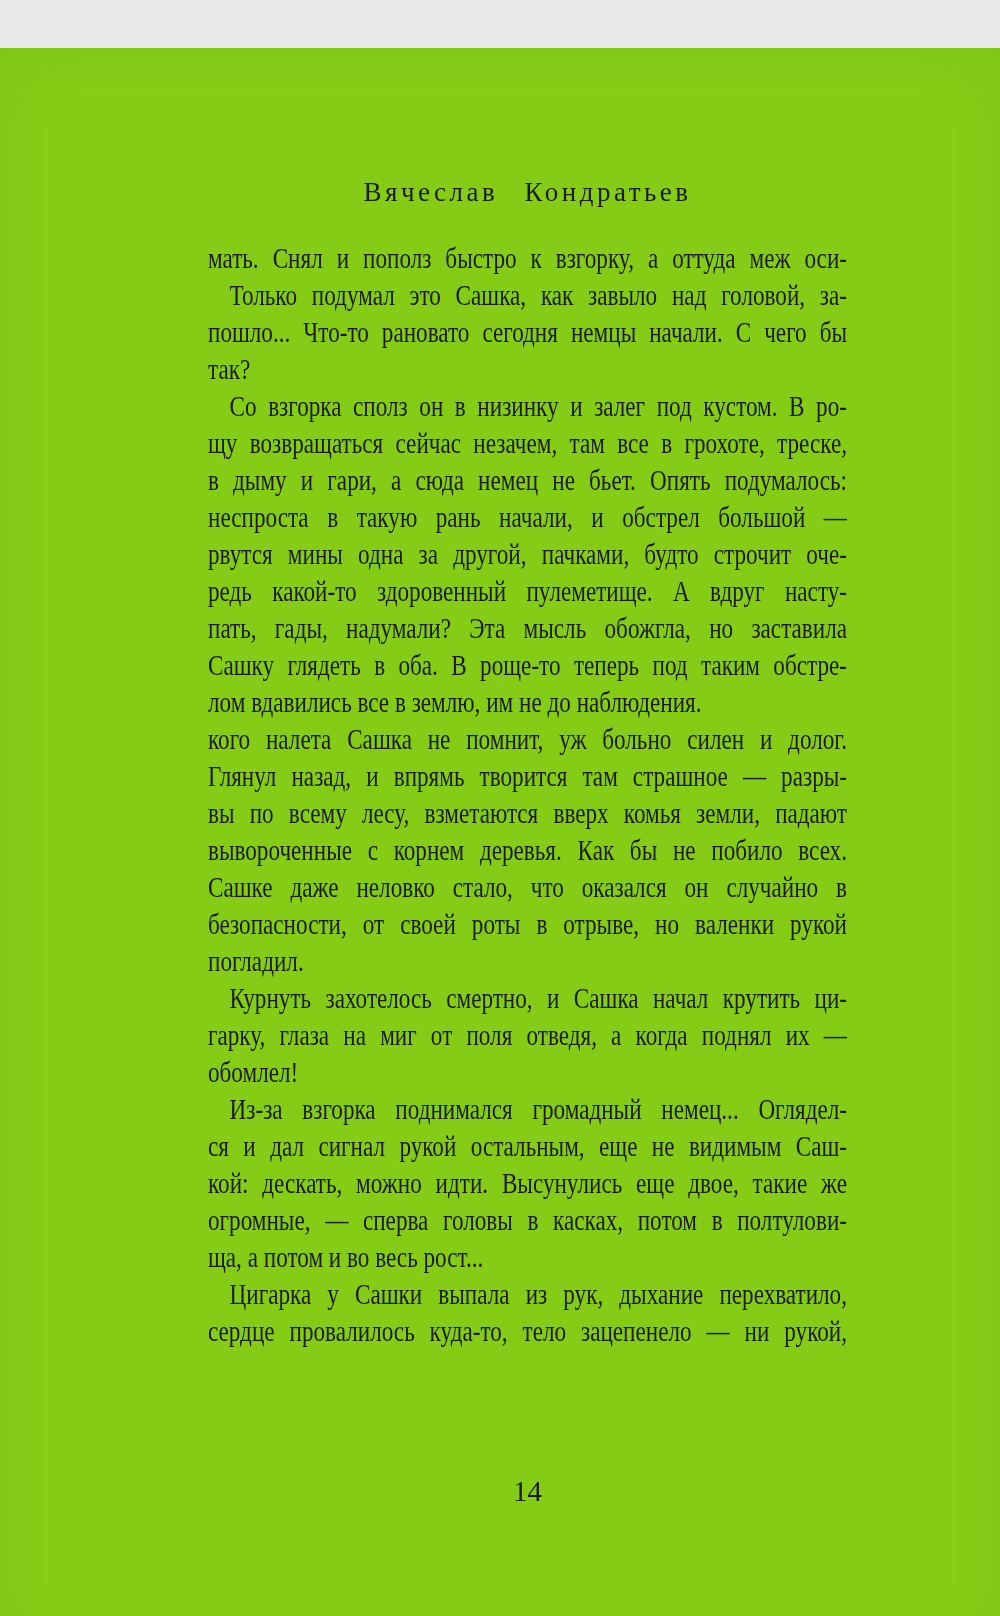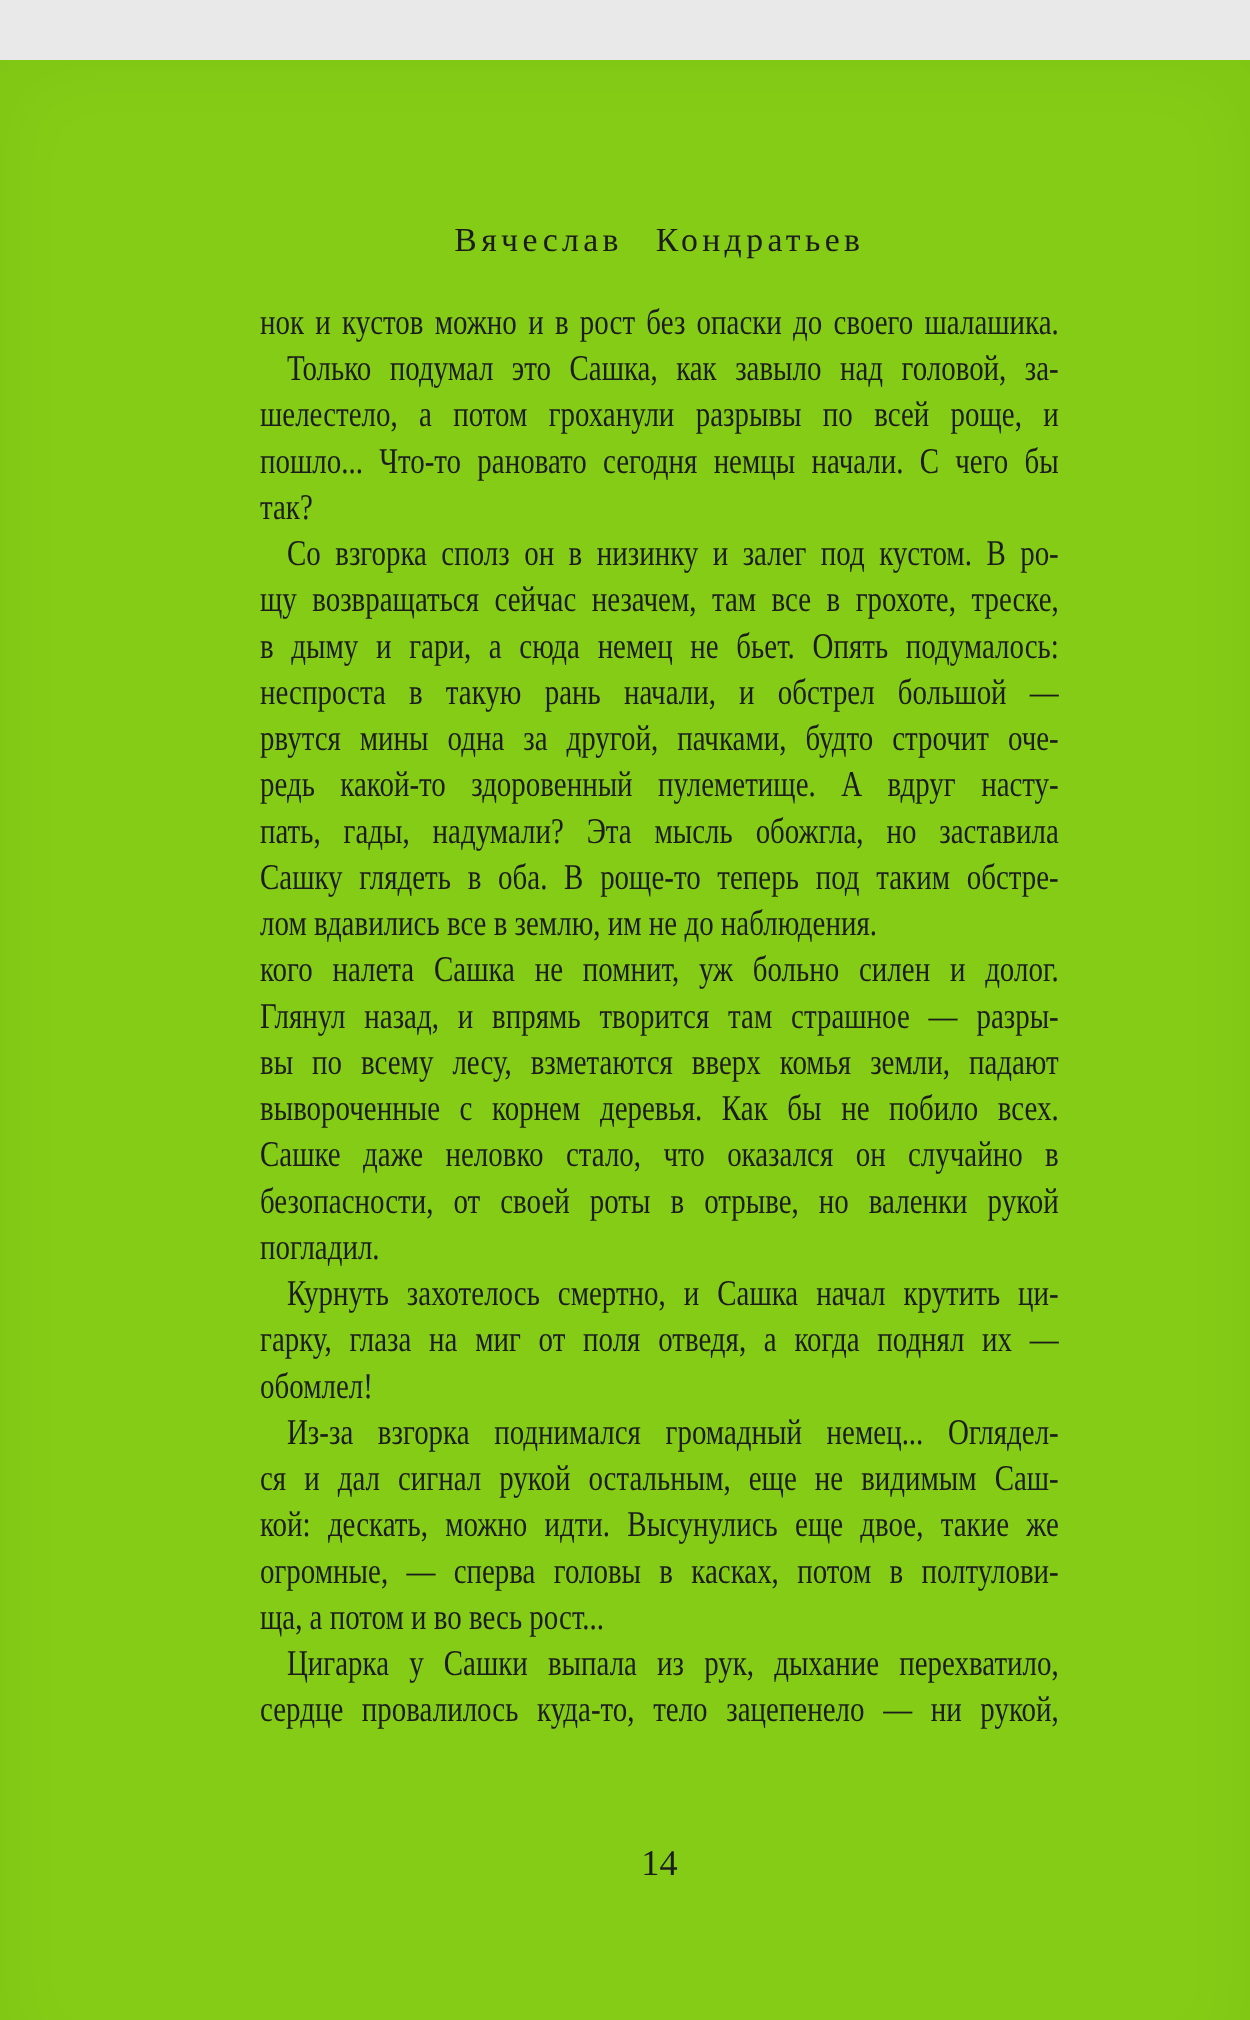--- a/index.html
+++ b/index.html
@@ -56,27 +56,24 @@
   }
 </style>
 </head>
 <body>
 
 <div class="page">
   <div class="running-header">Вячеслав Кондратьев</div>
 
   <div class="textblock" id="textblock">
       <div class="line">
-        <span class="inner">нок и кустов можно и в рост без опаски до своего шалашика.</span>
+        <span class="inner">мать. Снял и пополз быстро к взгорку, а оттуда меж оси-</span>
       </div>
       <div class="line indent">
         <span class="inner">Только подумал это Сашка, как завыло над головой, за-</span>
-      </div>
-      <div class="line">
-        <span class="inner">шелестело, а потом гроханули разрывы по всей роще, и</span>
       </div>
       <div class="line">
         <span class="inner">пошло... Что-то рановато сегодня немцы начали. С чего бы</span>
       </div>
       <div class="line nojust">
         <span class="inner">так?</span>
       </div>
       <div class="line indent">
         <span class="inner">Со взгорка сполз он в низинку и залег под кустом. В ро-</span>
       </div>

